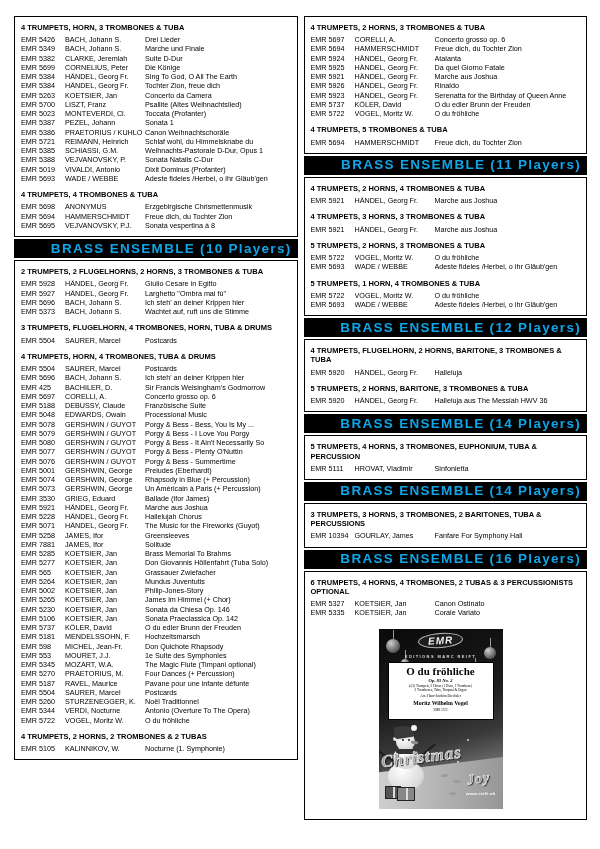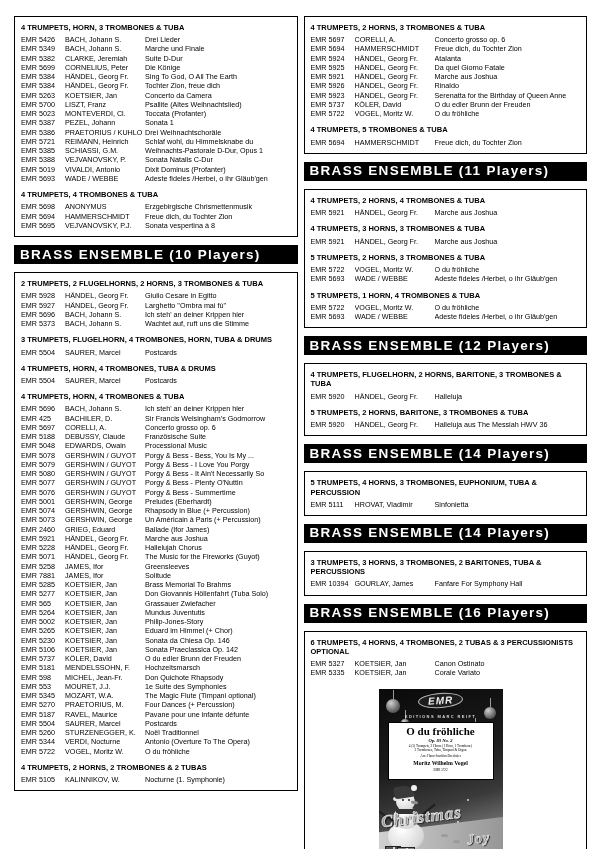--- a/index.html
+++ b/index.html
@@ -9,23 +9,23 @@
     font-family:"Liberation Sans", sans-serif;
     overflow:hidden;
   }
   #columns {
     position:absolute; top:16px; left:14px; width:573px;
     display:flex; gap:6px; align-items:flex-start;
   }
   .column { width:284px; display:flex; flex-direction:column; }
   .box { border:1px solid #000; background:#fff; padding:3px 0 6px; }
   .banner {
-    background:#000; color:#ffffff; font-weight:bold;
+    background:#000; color:#0ea5e9; font-weight:bold;
     font-size:13.5px; line-height:13.5px; letter-spacing:1.3px;
-    padding:2.5px 6px 3px; margin:8px 0; white-space:nowrap; overflow:hidden;
+    padding:2.5px 6px 3px; margin:2px 0; white-space:nowrap; overflow:hidden;text-align:right;
   }
   .heading {
     font-weight:bold; font-size:7.5px; line-height:9.2px;
     padding:0 6px; margin:7px 0 3px;
   }
   .box .heading:first-child { margin-top:3px; }
   .row {
     display:grid; grid-template-columns:44px 80px auto;
     font-size:7.2px; line-height:9.25px; padding:0 6px;
     white-space:nowrap;
@@ -174,21 +174,21 @@
           <span>Toccata (Profanter)</span>
         </div>
         <div class="row">
           <span>EMR 5387</span>
           <span>PEZEL, Johann</span>
           <span>Sonata 1</span>
         </div>
         <div class="row">
           <span>EMR 5386</span>
           <span>PRAETORIUS / KUHLO</span>
-          <span>Drei Weihnachtschoräle</span>
+          <span>Canon Weihnachtschoräle</span>
         </div>
         <div class="row">
           <span>EMR 5721</span>
           <span>REIMANN, Heinrich</span>
           <span>Schlaf wohl, du Himmelsknabe du</span>
         </div>
         <div class="row">
           <span>EMR 5385</span>
           <span>SCHIASSI, G.M.</span>
           <span>Weihnachts-Pastorale D-Dur, Opus 1</span>
@@ -253,21 +253,20 @@
           <span>EMR 5504</span>
           <span>SAURER, Marcel</span>
           <span>Postcards</span>
         </div>
         <div class="heading">4 TRUMPETS, HORN, 4 TROMBONES, TUBA &amp; DRUMS</div>
         <div class="row">
           <span>EMR 5504</span>
           <span>SAURER, Marcel</span>
           <span>Postcards</span>
         </div>
-        <div class="heading">4 TRUMPETS, HORN, 4 TROMBONES &amp; TUBA</div>
         <div class="row">
           <span>EMR 5696</span>
           <span>BACH, Johann S.</span>
           <span>Ich steh' an deiner Krippen hier</span>
         </div>
         <div class="row">
           <span>EMR 425</span>
           <span>BACHILER, D.</span>
           <span>Sir Francis Welsingham's Godmorrow</span>
         </div>
@@ -320,21 +319,21 @@
           <span>EMR 5074</span>
           <span>GERSHWIN, George</span>
           <span>Rhapsody in Blue (+ Percussion)</span>
         </div>
         <div class="row">
           <span>EMR 5073</span>
           <span>GERSHWIN, George</span>
           <span>Un Américain à Paris (+ Percussion)</span>
         </div>
         <div class="row">
-          <span>EMR 2460</span>
+          <span>EMR 3530</span>
           <span>GRIEG, Eduard</span>
           <span>Ballade (Ifor James)</span>
         </div>
         <div class="row">
           <span>EMR 5921</span>
           <span>HÄNDEL, Georg Fr.</span>
           <span>Marche aus Joshua</span>
         </div>
         <div class="row">
           <span>EMR 5228</span>
@@ -377,21 +376,21 @@
           <span>Mundus Juventutis</span>
         </div>
         <div class="row">
           <span>EMR 5002</span>
           <span>KOETSIER, Jan</span>
           <span>Philip-Jones-Story</span>
         </div>
         <div class="row">
           <span>EMR 5265</span>
           <span>KOETSIER, Jan</span>
-          <span>Eduard im Himmel (+ Chor)</span>
+          <span>James im Himmel (+ Chor)</span>
         </div>
         <div class="row">
           <span>EMR 5230</span>
           <span>KOETSIER, Jan</span>
           <span>Sonata da Chiesa Op. 146</span>
         </div>
         <div class="row">
           <span>EMR 5106</span>
           <span>KOETSIER, Jan</span>
           <span>Sonata Praeclassica Op. 142</span>

